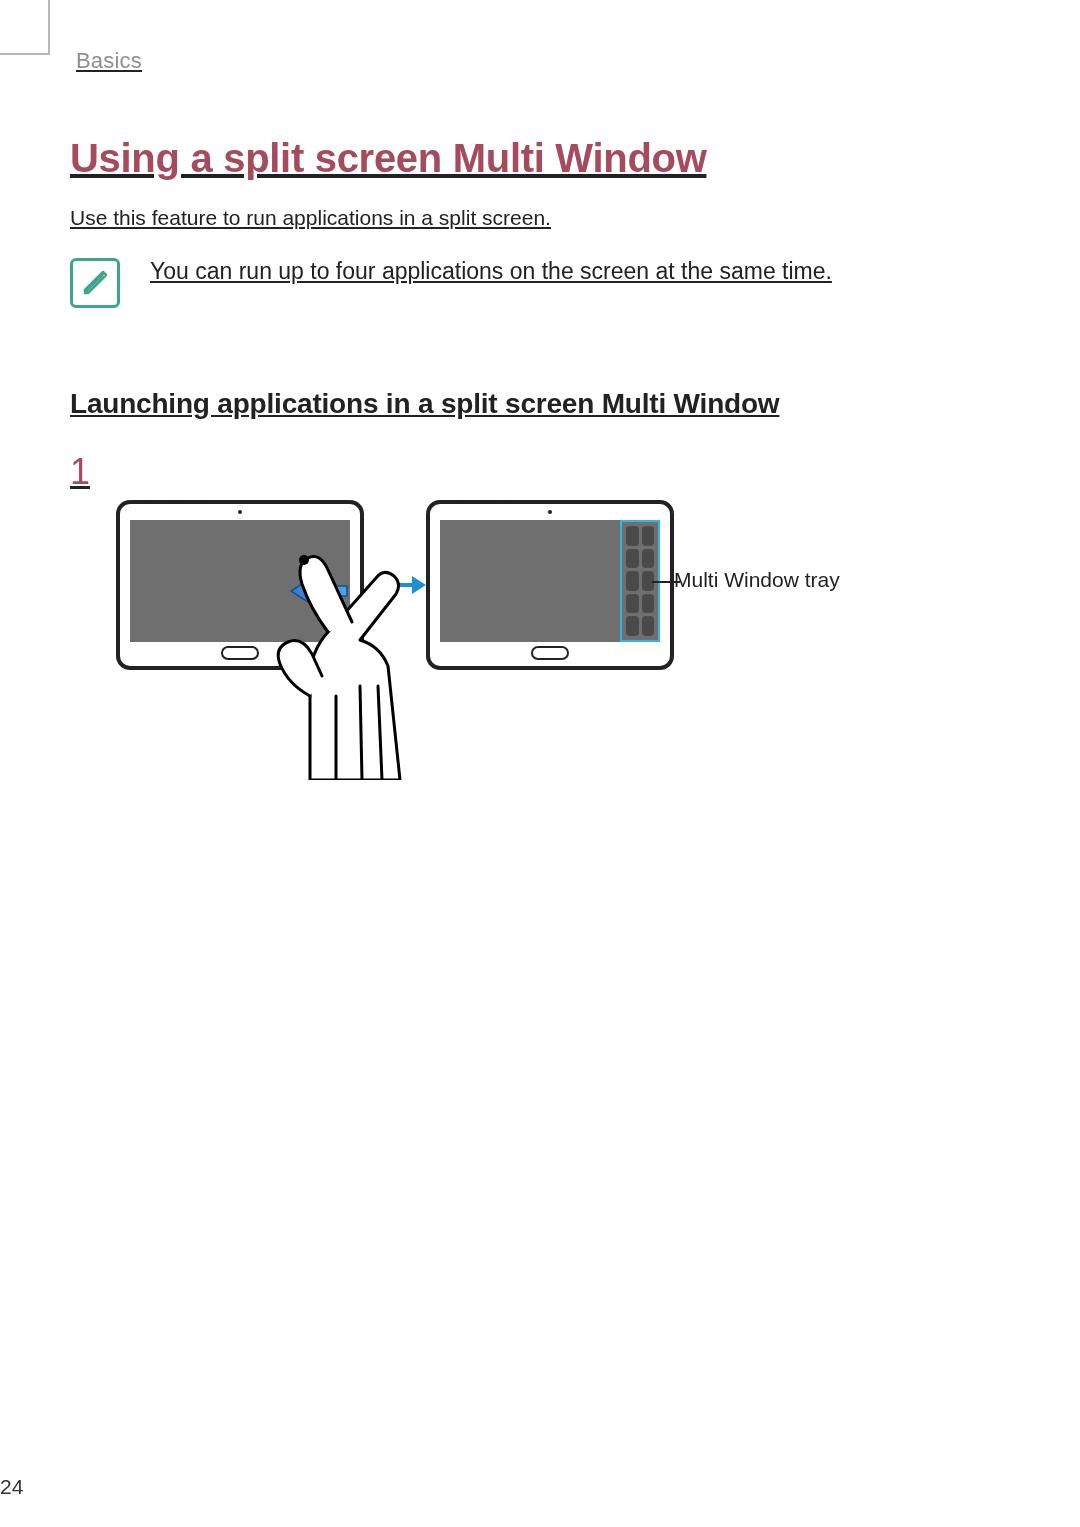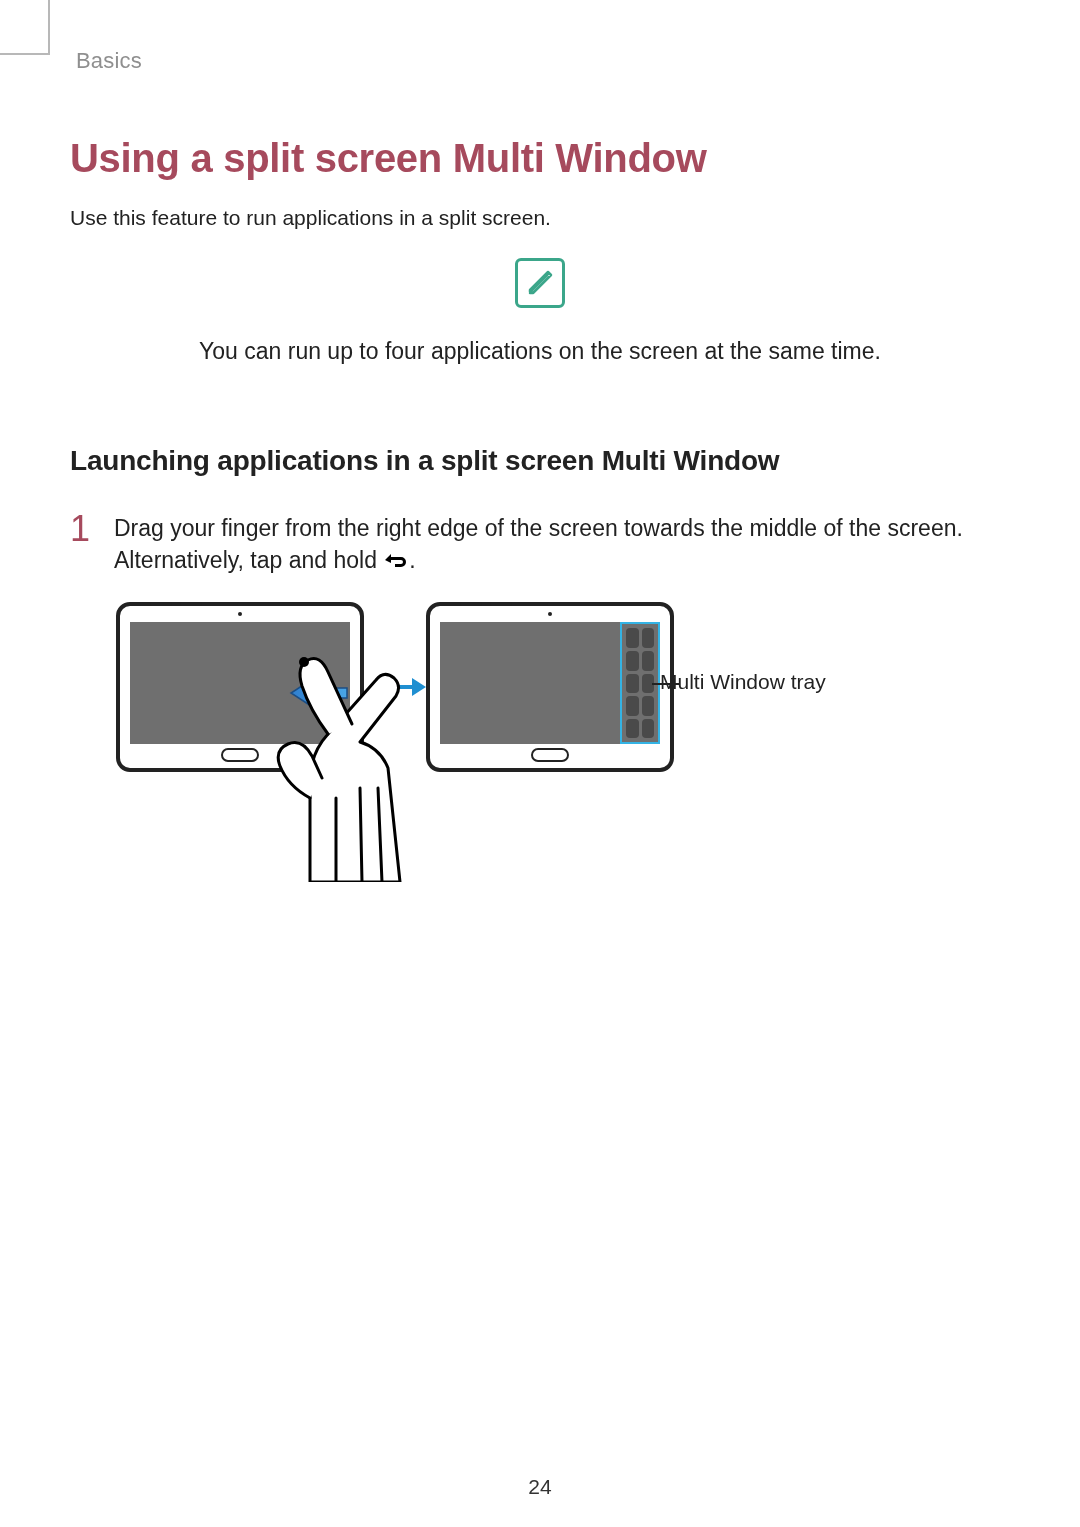--- a/index.html
+++ b/index.html
@@ -9,20 +9,21 @@
     width: 1080px;
     font-family: "Segoe UI", "Myriad Pro", "Helvetica Neue", Arial, sans-serif;
     color: #222;
   }
   .page {
     position: relative;
     width: 1080px;
     height: 1527px;
     box-sizing: border-box;
     padding: 30px 70px 40px 70px;
+    text-decoration: underline;
   }
   .corner-mark {
     position: absolute;
     left: 48px;
     top: 0;
     width: 2px;
     height: 55px;
     background: #b8b8b8;
   }
   .corner-mark::after {
@@ -46,24 +47,22 @@
     font-weight: 600;
     margin: 62px 0 16px 0;
     letter-spacing: -0.3px;
   }
   .intro {
     font-size: 21px;
     margin: 25px 0 16px 0;
   }
   .note-row {
     display: flex;
-    align-items: center;
     margin: 28px 0 0 0;
     gap: 30px;
-    flex-direction: column;
   }
   .note-icon {
     width: 44px;
     height: 44px;
     border: 3px solid #3ba68a;
     border-radius: 6px;
     display: flex;
     align-items: center;
     justify-content: center;
     flex: none;
@@ -214,29 +213,28 @@
     position: absolute;
     top: 81px;
     left: 536px;
     width: 28px;
     height: 2px;
     background: #222;
   }
   .callout-label {
     position: absolute;
     top: 68px;
-    left: 544px;
+    left: 558px;
     font-size: 21px;
   }
   .page-number {
     position: absolute;
     bottom: 28px;
     left: 0;
     right: 0;
-    text-align: center;
     font-size: 21px;
     color: #333;
   }
 </style>
 </head>
 <body>
 
 <div class="page">
   <div class="corner-mark"></div>
 
@@ -253,25 +251,20 @@
       </svg>
     </div>
     <div class="note-text">You can run up to four applications on the screen at the same time.</div>
   </div>
 
   <h2 class="h2">Launching applications in a split screen Multi Window</h2>
 
   <div class="step-row">
     <div class="step-num">1</div>
     <div class="step-body">
-      <p>
-        <span>Drag your finger from the right edge of the screen towards the middle of the screen. Alternatively, tap and hold </span><span class="inline-icon"><svg width="26" height="20" viewBox="0 0 26 20">
-              <path d="M2 10 L8 4 L8 7 L18 7 A5 5 0 0 1 18 17 L12 17 L12 14 L18 14 A2 2 0 0 0 18 10 L8 10 L8 13 Z" fill="#000"></path>
-            </svg></span><span>.</span>
-      </p>
     </div>
   </div>
 
   <div class="figure-area">
 
     <div class="tablet tablet-left">
       <div class="top-btns">
           <span></span>
           <span></span>
         </div>

